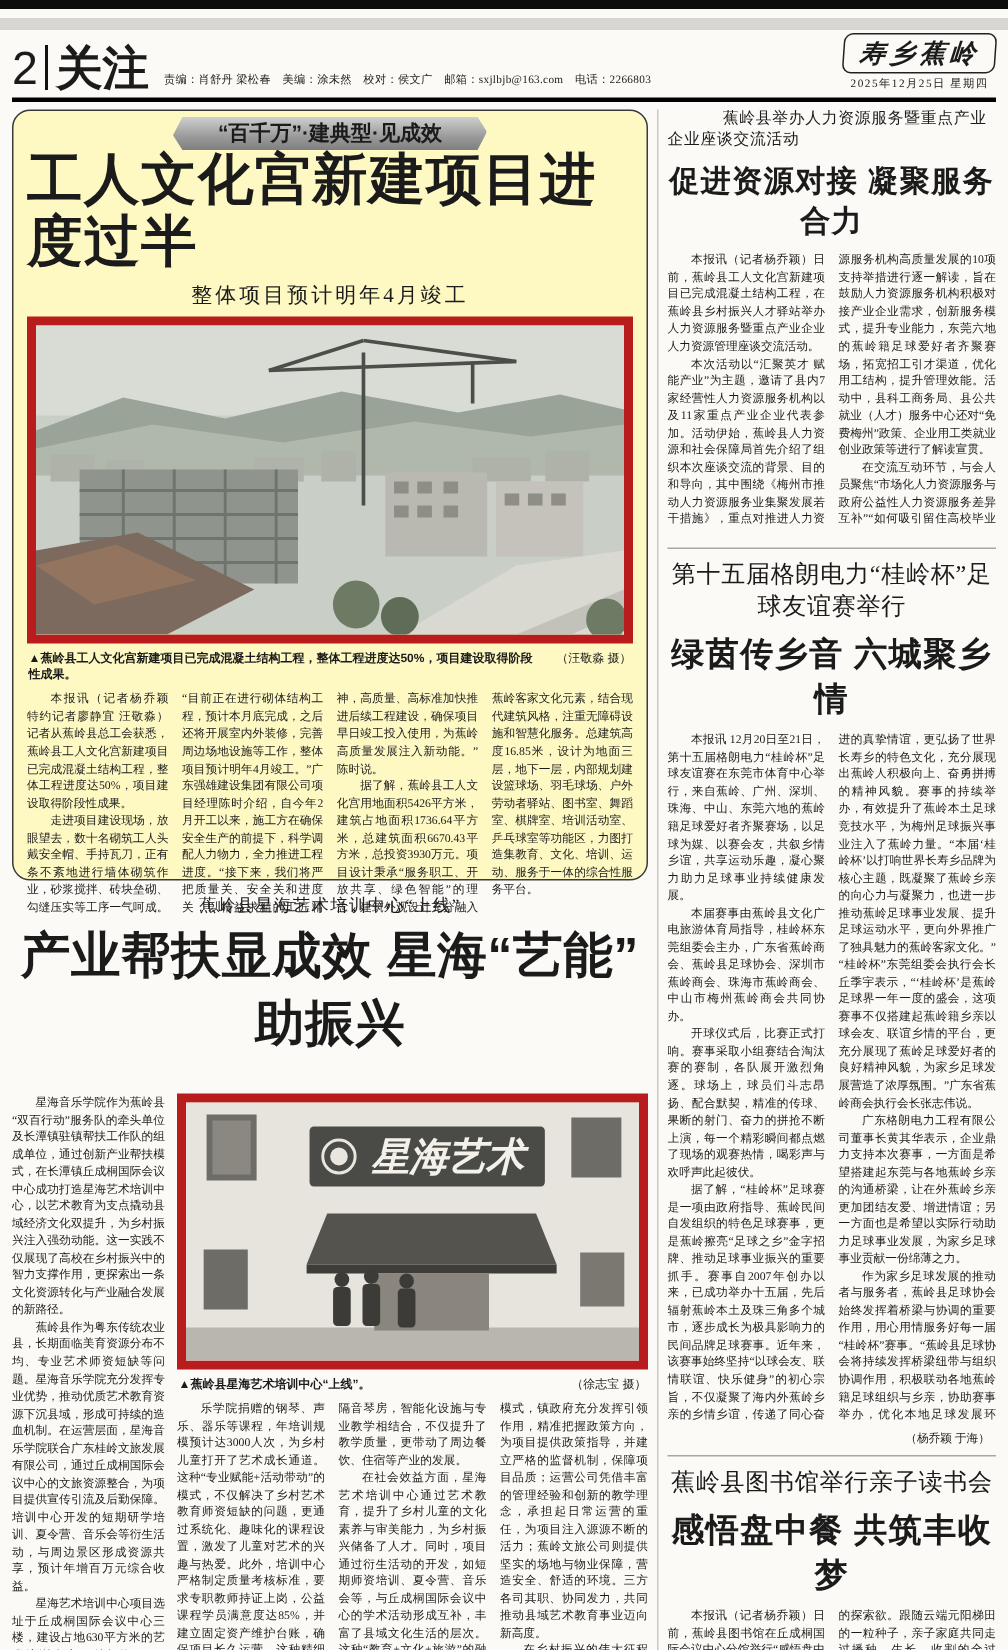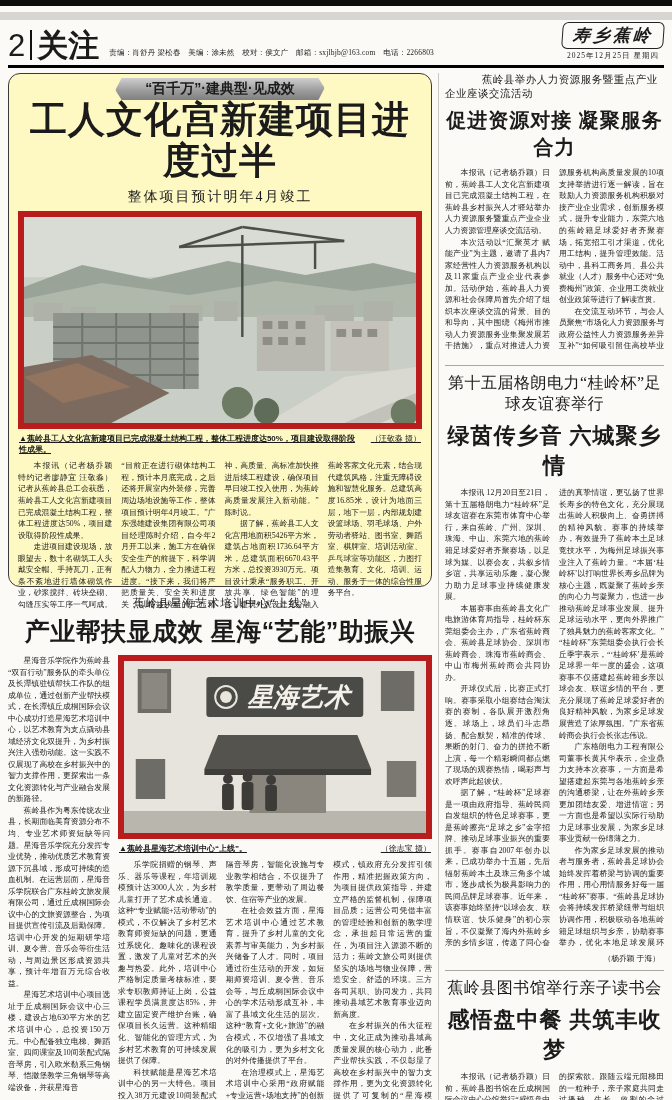--- a/index.html
+++ b/index.html
@@ -26,39 +26,39 @@
   .content { display:flex; gap:6px; padding:5px 8px 0; }
   .leftcol { width:424px; flex:0 0 424px; }
   .rightcol { flex:1; border-left:1px solid #c9c7c2; padding-left:6px; }
 
   
   .mainbox { border:1.5px solid #3a3a3a; border-radius:12px; position:relative; padding:10px 9px 8px; height:514px; background:#fef9c3; }
   .ribbon { position:absolute; top:4px; left:50%; transform:translateX(-50%);
             background:linear-gradient(180deg,#cfcfcf 0%,#9a9a9a 60%,#7f7f7f 100%);
             padding:2px 30px; font-family:"Liberation Sans",sans-serif; font-weight:700; font-size:14px;
             clip-path:polygon(0 55%, 3% 0, 97% 0, 100% 45%, 97% 100%, 3% 100%); white-space:nowrap; }
-  .main-headline { text-align:center; font-family:"Liberation Sans",sans-serif; font-weight:900;
+  .main-headline { text-align:left; font-family:"Liberation Sans",sans-serif; font-weight:900;
                    font-size:37px; letter-spacing:1px; margin-top:16px; line-height:1.1; }
   .main-subhead { text-align:center; font-size:14px; margin:7px 0 5px; letter-spacing:2px; }
   .photo-frame { border:6px solid #b91c1c; }
   .caption { display:flex; justify-content:space-between; gap:8px;
-             font-family:"Liberation Sans",sans-serif; font-weight:700; font-size:8px; margin:4px 1px 5px;text-decoration:underline; }
+             font-family:"Liberation Sans",sans-serif; font-weight:700; font-size:8px; margin:4px 1px 5px; }
   .caption .credit { font-weight:400; white-space:nowrap; }
 
   .bodytext { font-size:7.8px; line-height:1.48; text-align:justify; overflow:hidden; }
   .bodytext p { text-indent:2em; }
   .cols4 { column-count:4; column-gap:9px; height:158px; }
   .cols3 { column-count:3; column-gap:9px; height:252px; }
   .cols2 { column-count:2; column-gap:9px; }
 
   
   .midart { padding-top:9px; }
   .kicker-mid { text-align:center; font-size:11.5px; letter-spacing:1px; }
   .mid-headline { text-align:center; font-family:"Liberation Sans",sans-serif; font-weight:900;
-                  font-size:25px; letter-spacing:.5px; margin:4px 0 7px; }
+                  font-size:33px; letter-spacing:.5px; margin:4px 0 24px; }
   .midflow { display:flex; gap:8px; }
   .mid-leftcol { flex:0 0 102px; height:452px; }
   .mid-right { flex:1; }
   .byline { text-align:right; font-size:7.8px; padding:2px 4px 0; }
 
   
   .r-kicker { font-size:10.5px; text-indent:3.5em; line-height:1.35; letter-spacing:.5px; }
   .r-kicker-center { font-size:16px; text-align:center; letter-spacing:.5px; }
   .r-headline { text-align:center; font-family:"Liberation Sans",sans-serif; font-weight:900;
                 font-size:20px; letter-spacing:1px; margin:6px 0 6px; }

